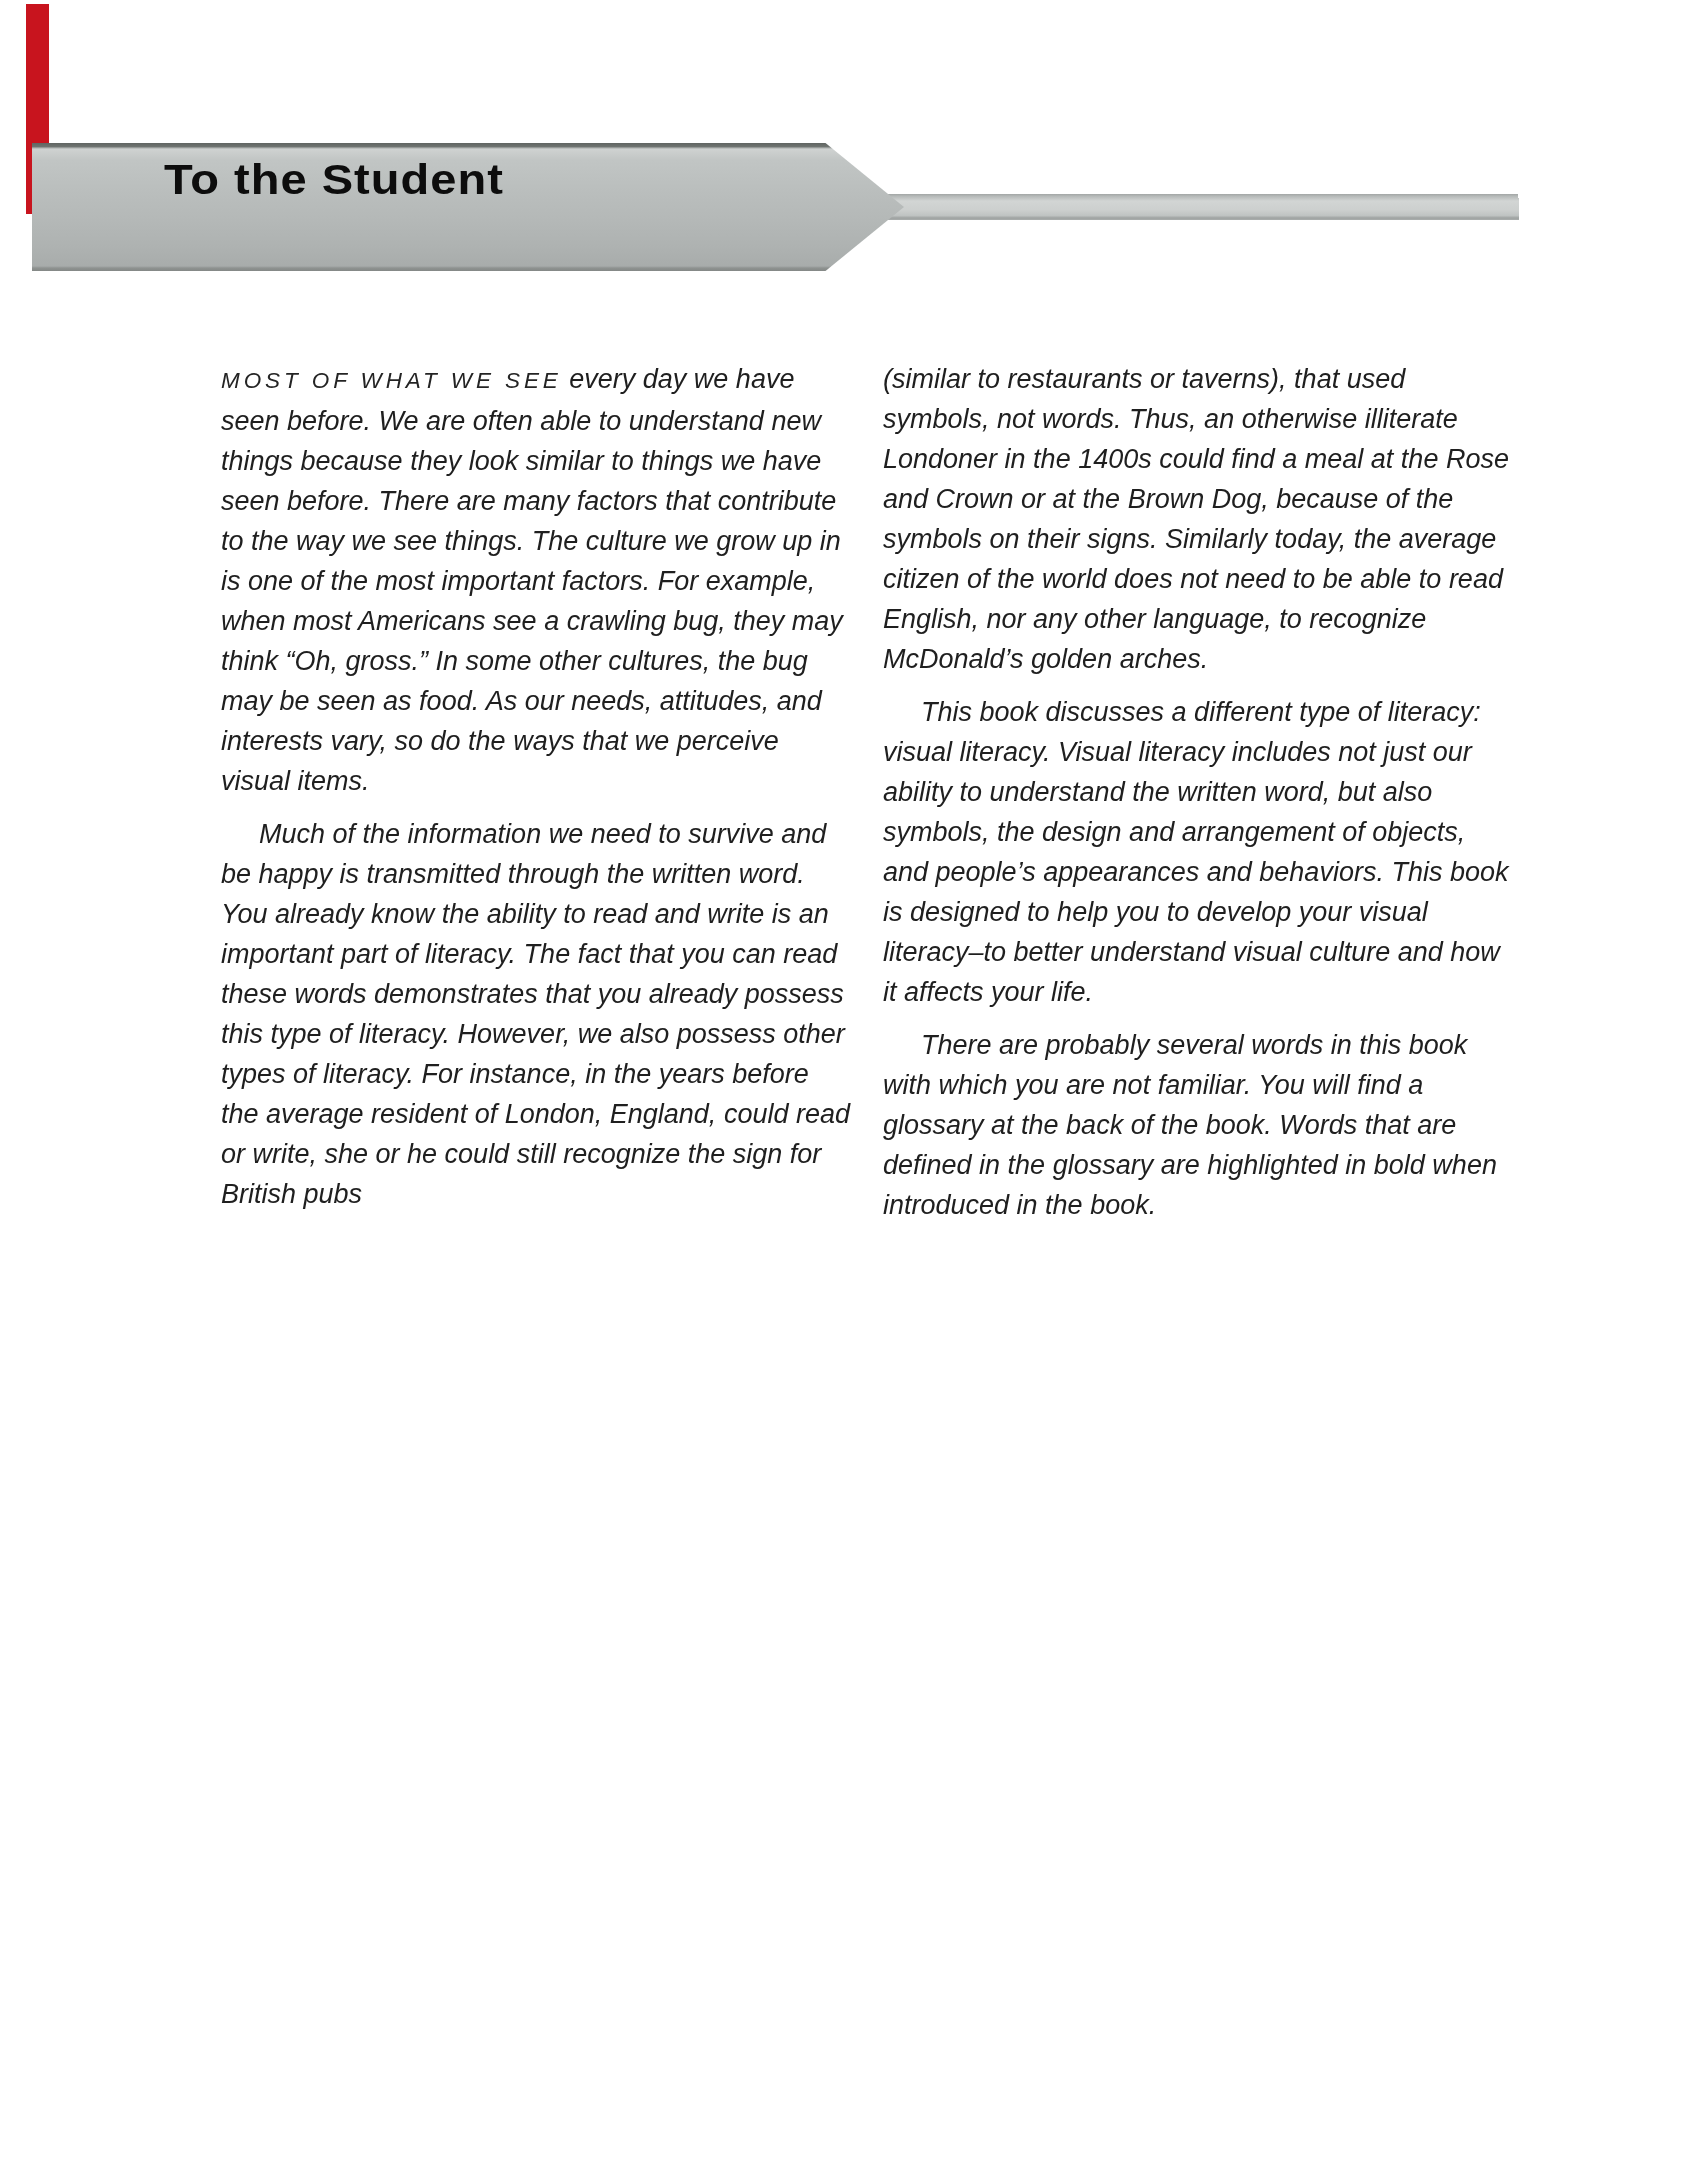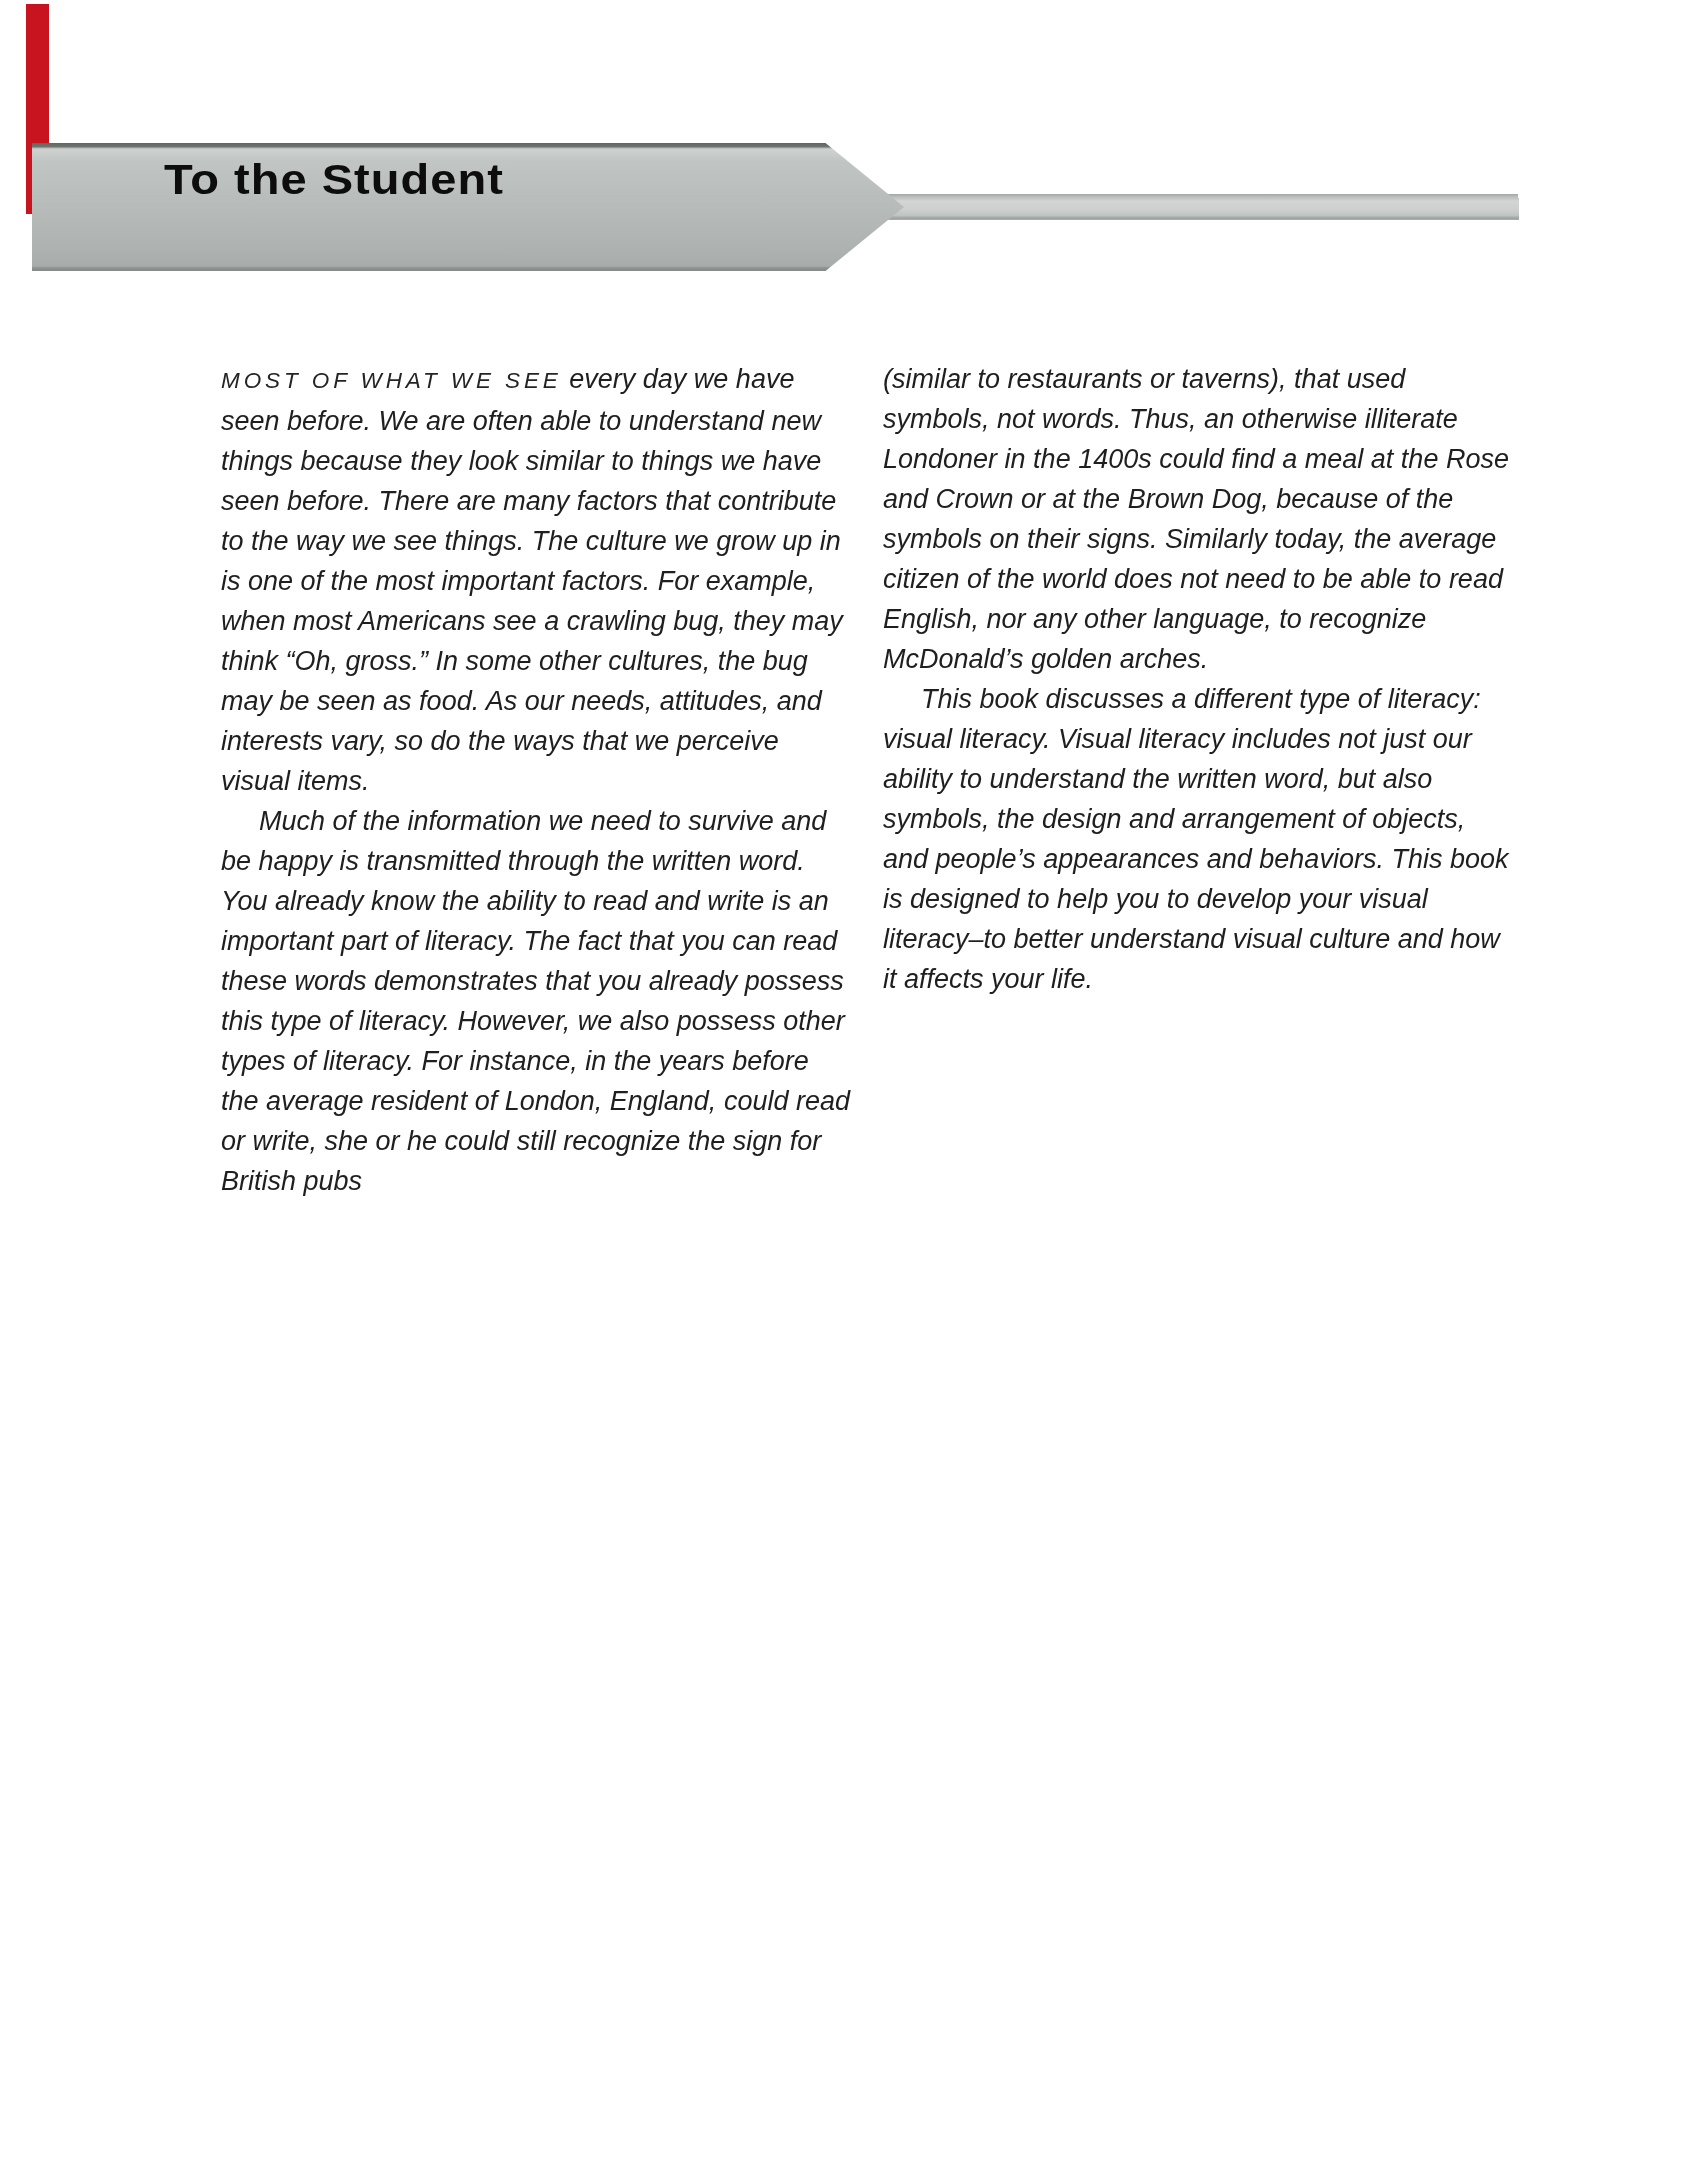--- a/index.html
+++ b/index.html
@@ -94,20 +94,21 @@
     font-size: 27px;
     line-height: 40px;
     color: #1f1f1f;
     text-align: left;
     font-style: italic;
   }
   .col p {
     margin: 0;
   }
   .col p.indent {
+    margin-top: 13px;
     text-indent: 38px;
   }
   .lead-in {
     font-size: 22.5px;
     letter-spacing: 3.9px;
     color: #242424;
   }
 
   
   .page-number {
@@ -136,18 +137,19 @@
 
   <main class="columns">
     <section class="col">
       <p><span class="lead-in">MOST OF WHAT WE SEE</span> <span>every day we have seen before. We are often able to understand new things because they look similar to things we have seen before. There are many factors that contribute to the way we see things. The culture we grow up in is one of the most important factors. For example, when most Americans see a crawling bug, they may think “Oh, gross.” In some other cultures, the bug may be seen as food. As our needs, attitudes, and interests vary, so do the ways that we perceive visual items.</span></p>
       <p class="indent">Much of the information we need to survive and be happy is transmitted through the written word. You already know the ability to read and write is an important part of literacy. The fact that you can read these words demonstrates that you already possess this type of literacy. However, we also possess other types of literacy. For instance, in the years before the average resident of London, England, could read or write, she or he could still recognize the sign for British pubs</p>
     </section>
 
     <section class="col">
       <p>(similar to restaurants or taverns), that used symbols, not words. Thus, an otherwise illiterate Londoner in the 1400s could find a meal at the Rose and Crown or at the Brown Dog, because of the symbols on their signs. Similarly today, the average citizen of the world does not need to be able to read English, nor any other language, to recognize McDonald’s golden arches.</p>
       <p class="indent">This book discusses a different type of literacy: visual literacy. Visual literacy includes not just our ability to understand the written word, but also symbols, the design and arrangement of objects, and people’s appearances and behaviors. This book is designed to help you to develop your visual literacy–to better understand visual culture and how it affects your life.</p>
+      <p class="indent">There are probably several words in this book with which you are not familiar. You will find a glossary at the back of the book. Words that are defined in the glossary are highlighted in bold when introduced in the book.</p>
     </section>
   </main>
 
 
 </div>
 
 
 </body></html>

